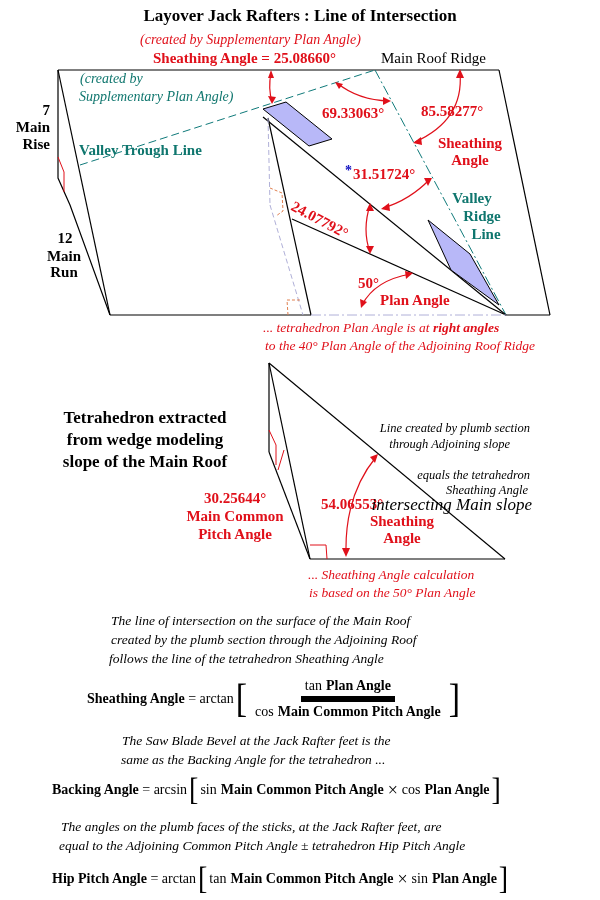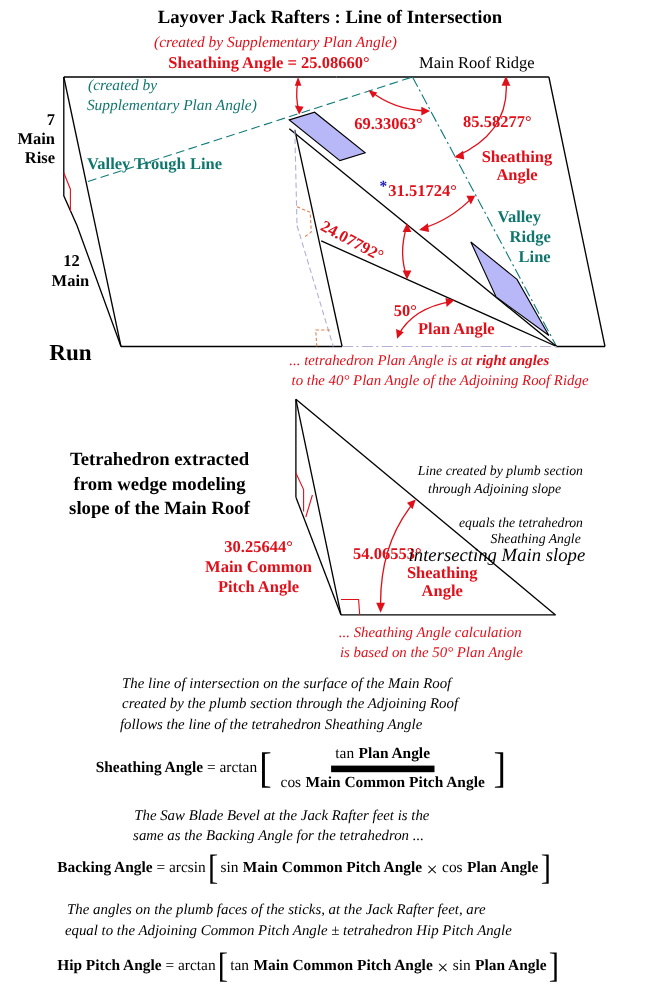--- a/index.html
+++ b/index.html
@@ -105,21 +105,21 @@
 <div class="abs teal ital" style="left:80px; top:71px; font-size:14px;">(created by</div>
 <div class="abs teal ital" style="left:79px; top:89px; font-size:14px;">Supplementary Plan Angle)</div>
 <div class="abs teal lbl" style="left:79px; top:106px; font-size:15px;margin-top:36px;">Valley Trough Line</div>
 
 <div class="abs lbl right" style="left:20px; width:30px; top:102px; font-size:15px;">7</div>
 <div class="abs lbl right" style="left:10px; width:40px; top:119px; font-size:15px;">Main</div>
 <div class="abs lbl right" style="left:10px; width:40px; top:136px; font-size:15px;">Rise</div>
 
 <div class="abs lbl center" style="left:45px; width:40px; top:230px; font-size:15px;">12</div>
 <div class="abs lbl center" style="left:42px; width:44px; top:248px; font-size:15px;">Main</div>
-<div class="abs lbl center" style="left:42px; width:44px; top:264px; font-size:21px;margin-top:44px;">Run</div>
+<div class="abs lbl center" style="left:42px; width:44px; top:264px; font-size:15px;">Run</div>
 
 <div class="abs red lbl" style="left:322px; top:105px; font-size:15px; font-weight:normal;"><span class="b">69.33063°</span></div>
 <div class="abs red lbl" style="left:421px; top:103px; font-size:15px;">85.58277°</div>
 <div class="abs red lbl center" style="left:430px; width:80px; top:135px; font-size:15px;">Sheathing</div>
 <div class="abs red lbl center" style="left:430px; width:80px; top:152px; font-size:15px;">Angle</div>
 
 <div class="abs blue lbl" style="left:345px; top:163px; font-size:14px;">*</div>
 <div class="abs red lbl" style="left:353px; top:166px; font-size:15px;">31.51724°</div>
 <div class="abs red lbl" style="left:296px; top:198px; font-size:15px; transform:rotate(28deg); transform-origin:left top;">24.07792°</div>
 

